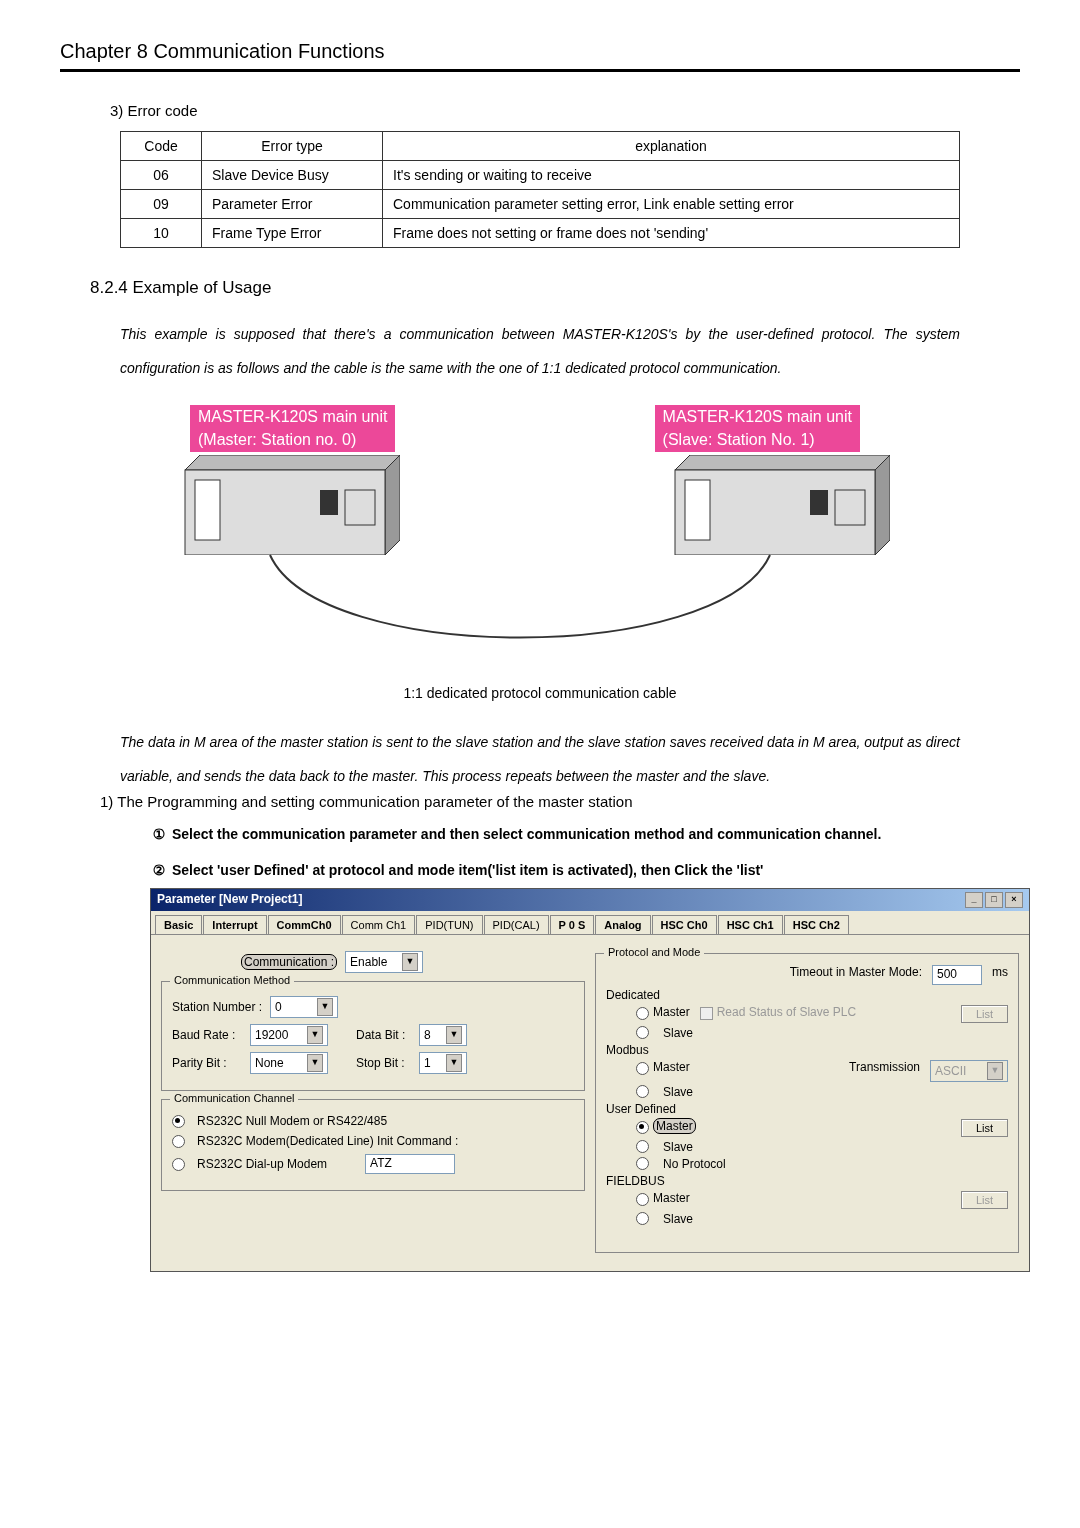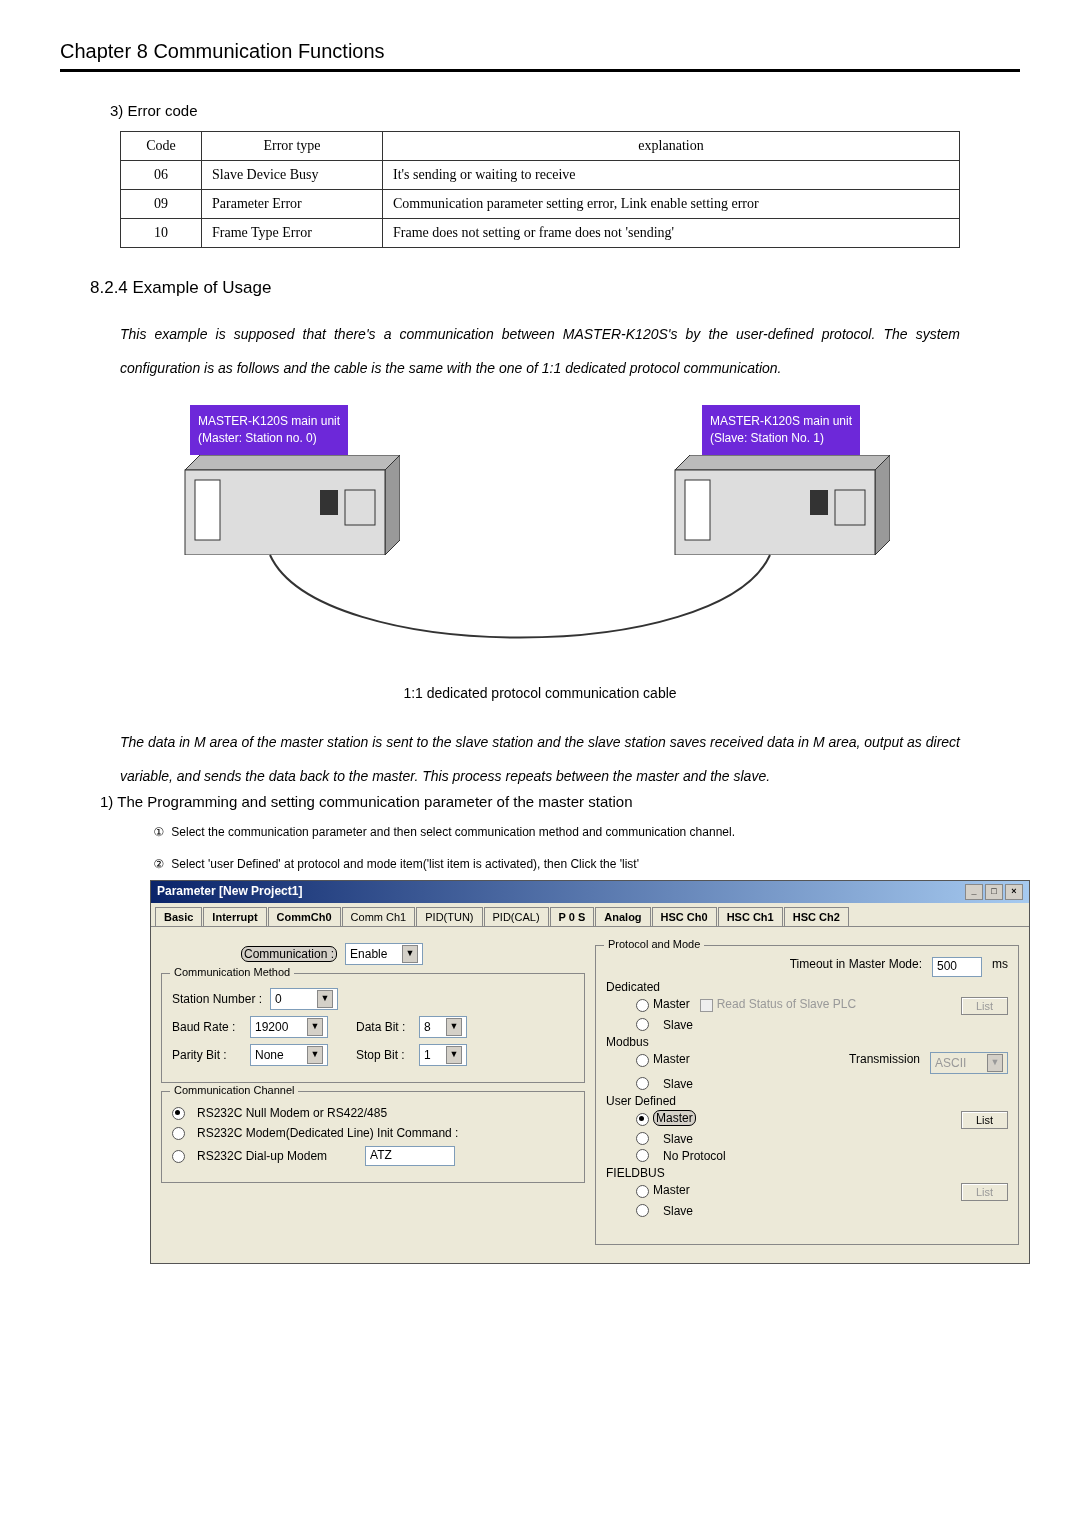--- a/index.html
+++ b/index.html
@@ -29,21 +29,20 @@
   .error-table {
     border-collapse: collapse;
     margin: 0 60px 30px 60px;
     width: calc(100% - 120px);
     font-size: 14px;
   }
   .error-table th, .error-table td {
     border: 1px solid #333;
     padding: 6px 10px;
     text-align: left;
-    font-family: Liberation Serif, serif;
   }
   .error-table th {
     text-align: center;
     font-weight: normal;
   }
   .error-table td.code {
     text-align: center;
     width: 60px;
   }
   .error-table td.type {
@@ -60,24 +59,24 @@
     text-align: justify;
     font-style: italic;
   }
   .diagram-area {
     position: relative;
     margin: 20px 60px 10px 60px;
     height: 270px;
   }
   .unit-label {
     position: absolute;
-    font-size: 12px;
+    font-size: 16px;
     color: white;
-    background: #6d28d9;
-    padding: 8px 8px;
+    background: #ec4899;
+    padding: 1px 8px;
     line-height: 1.4;
   }
   .unit-label.left {
     left: 70px;
     top: 0;
   }
   .unit-label.right {
     right: 100px;
     top: 0;
   }
@@ -96,23 +95,24 @@
   .caption {
     text-align: center;
     font-size: 14px;
     margin: 0 0 25px 0;
   }
   .num-list {
     font-size: 15px;
     margin: 0 60px 10px 40px;
   }
   .circled-list {
-    font-size: 12px;
+    font-size: 14px;
     margin: 8px 60px 4px 90px;
     line-height: 2;
+    font-weight: bold;
   }
   .circled {
     display: inline-block;
     width: 18px;
     text-align: center;
   }
   .dialog-wrap {
     margin: 0 0 0 90px;
     width: 880px;
   }

